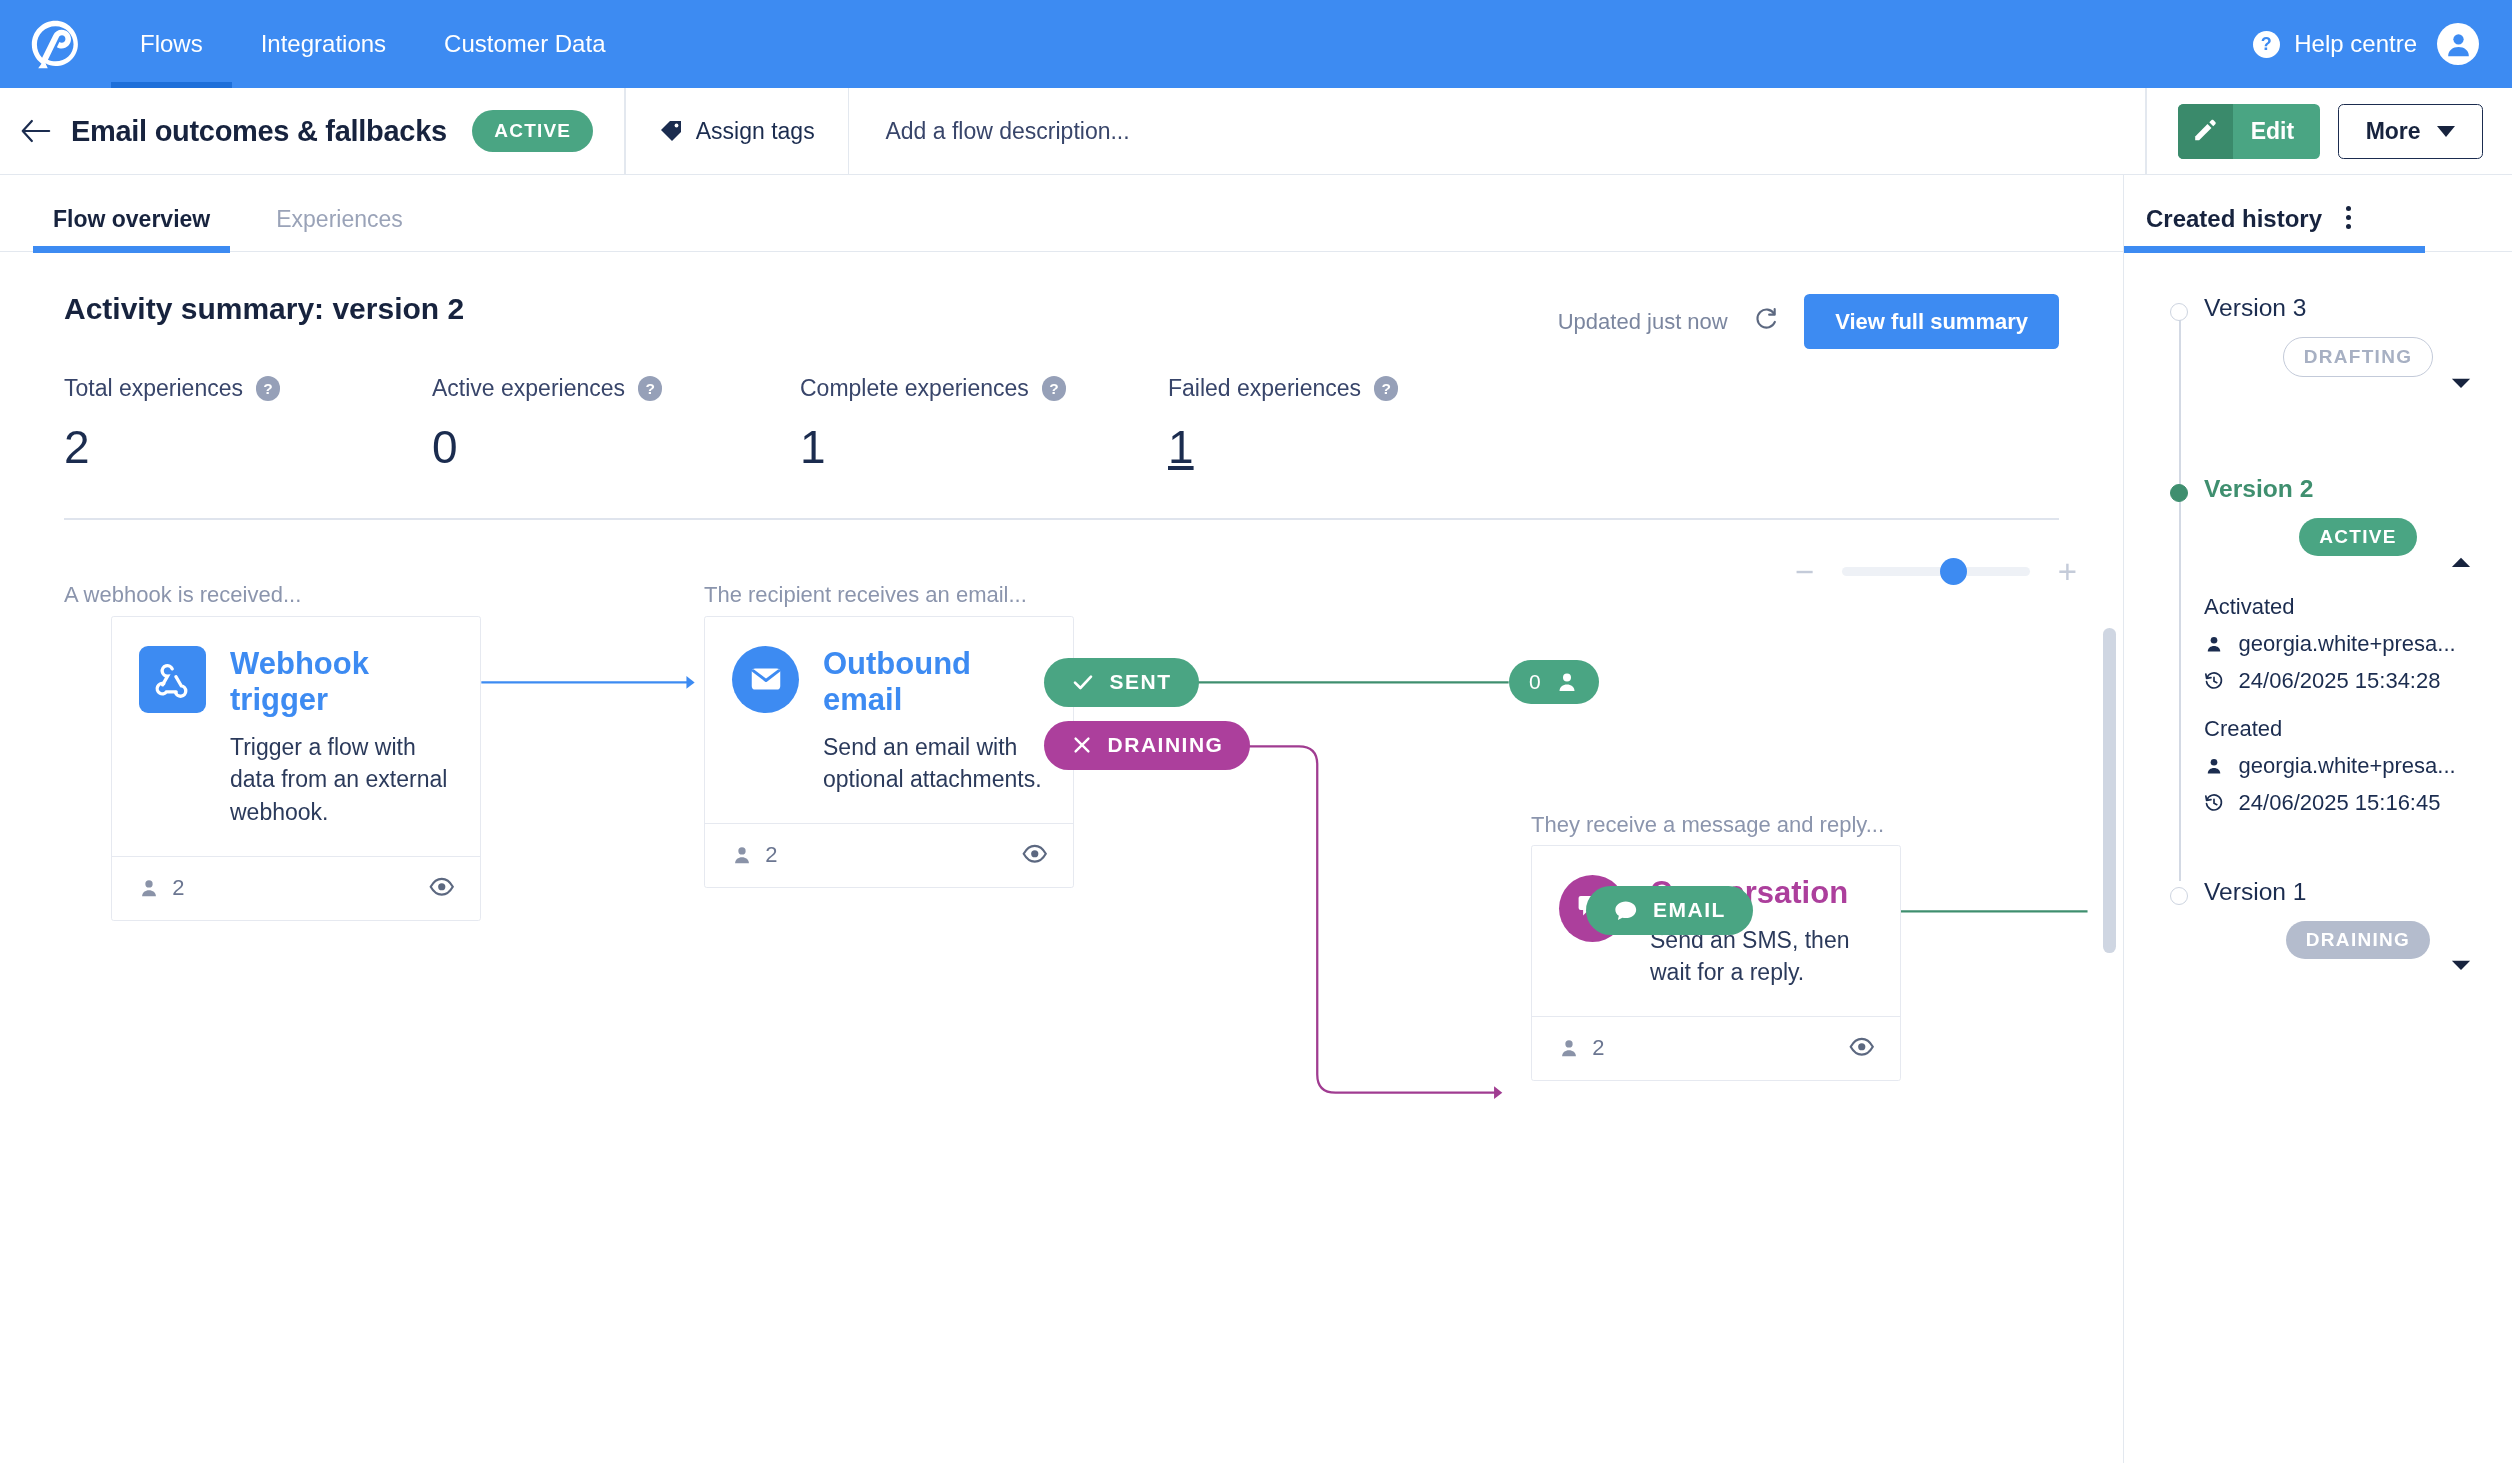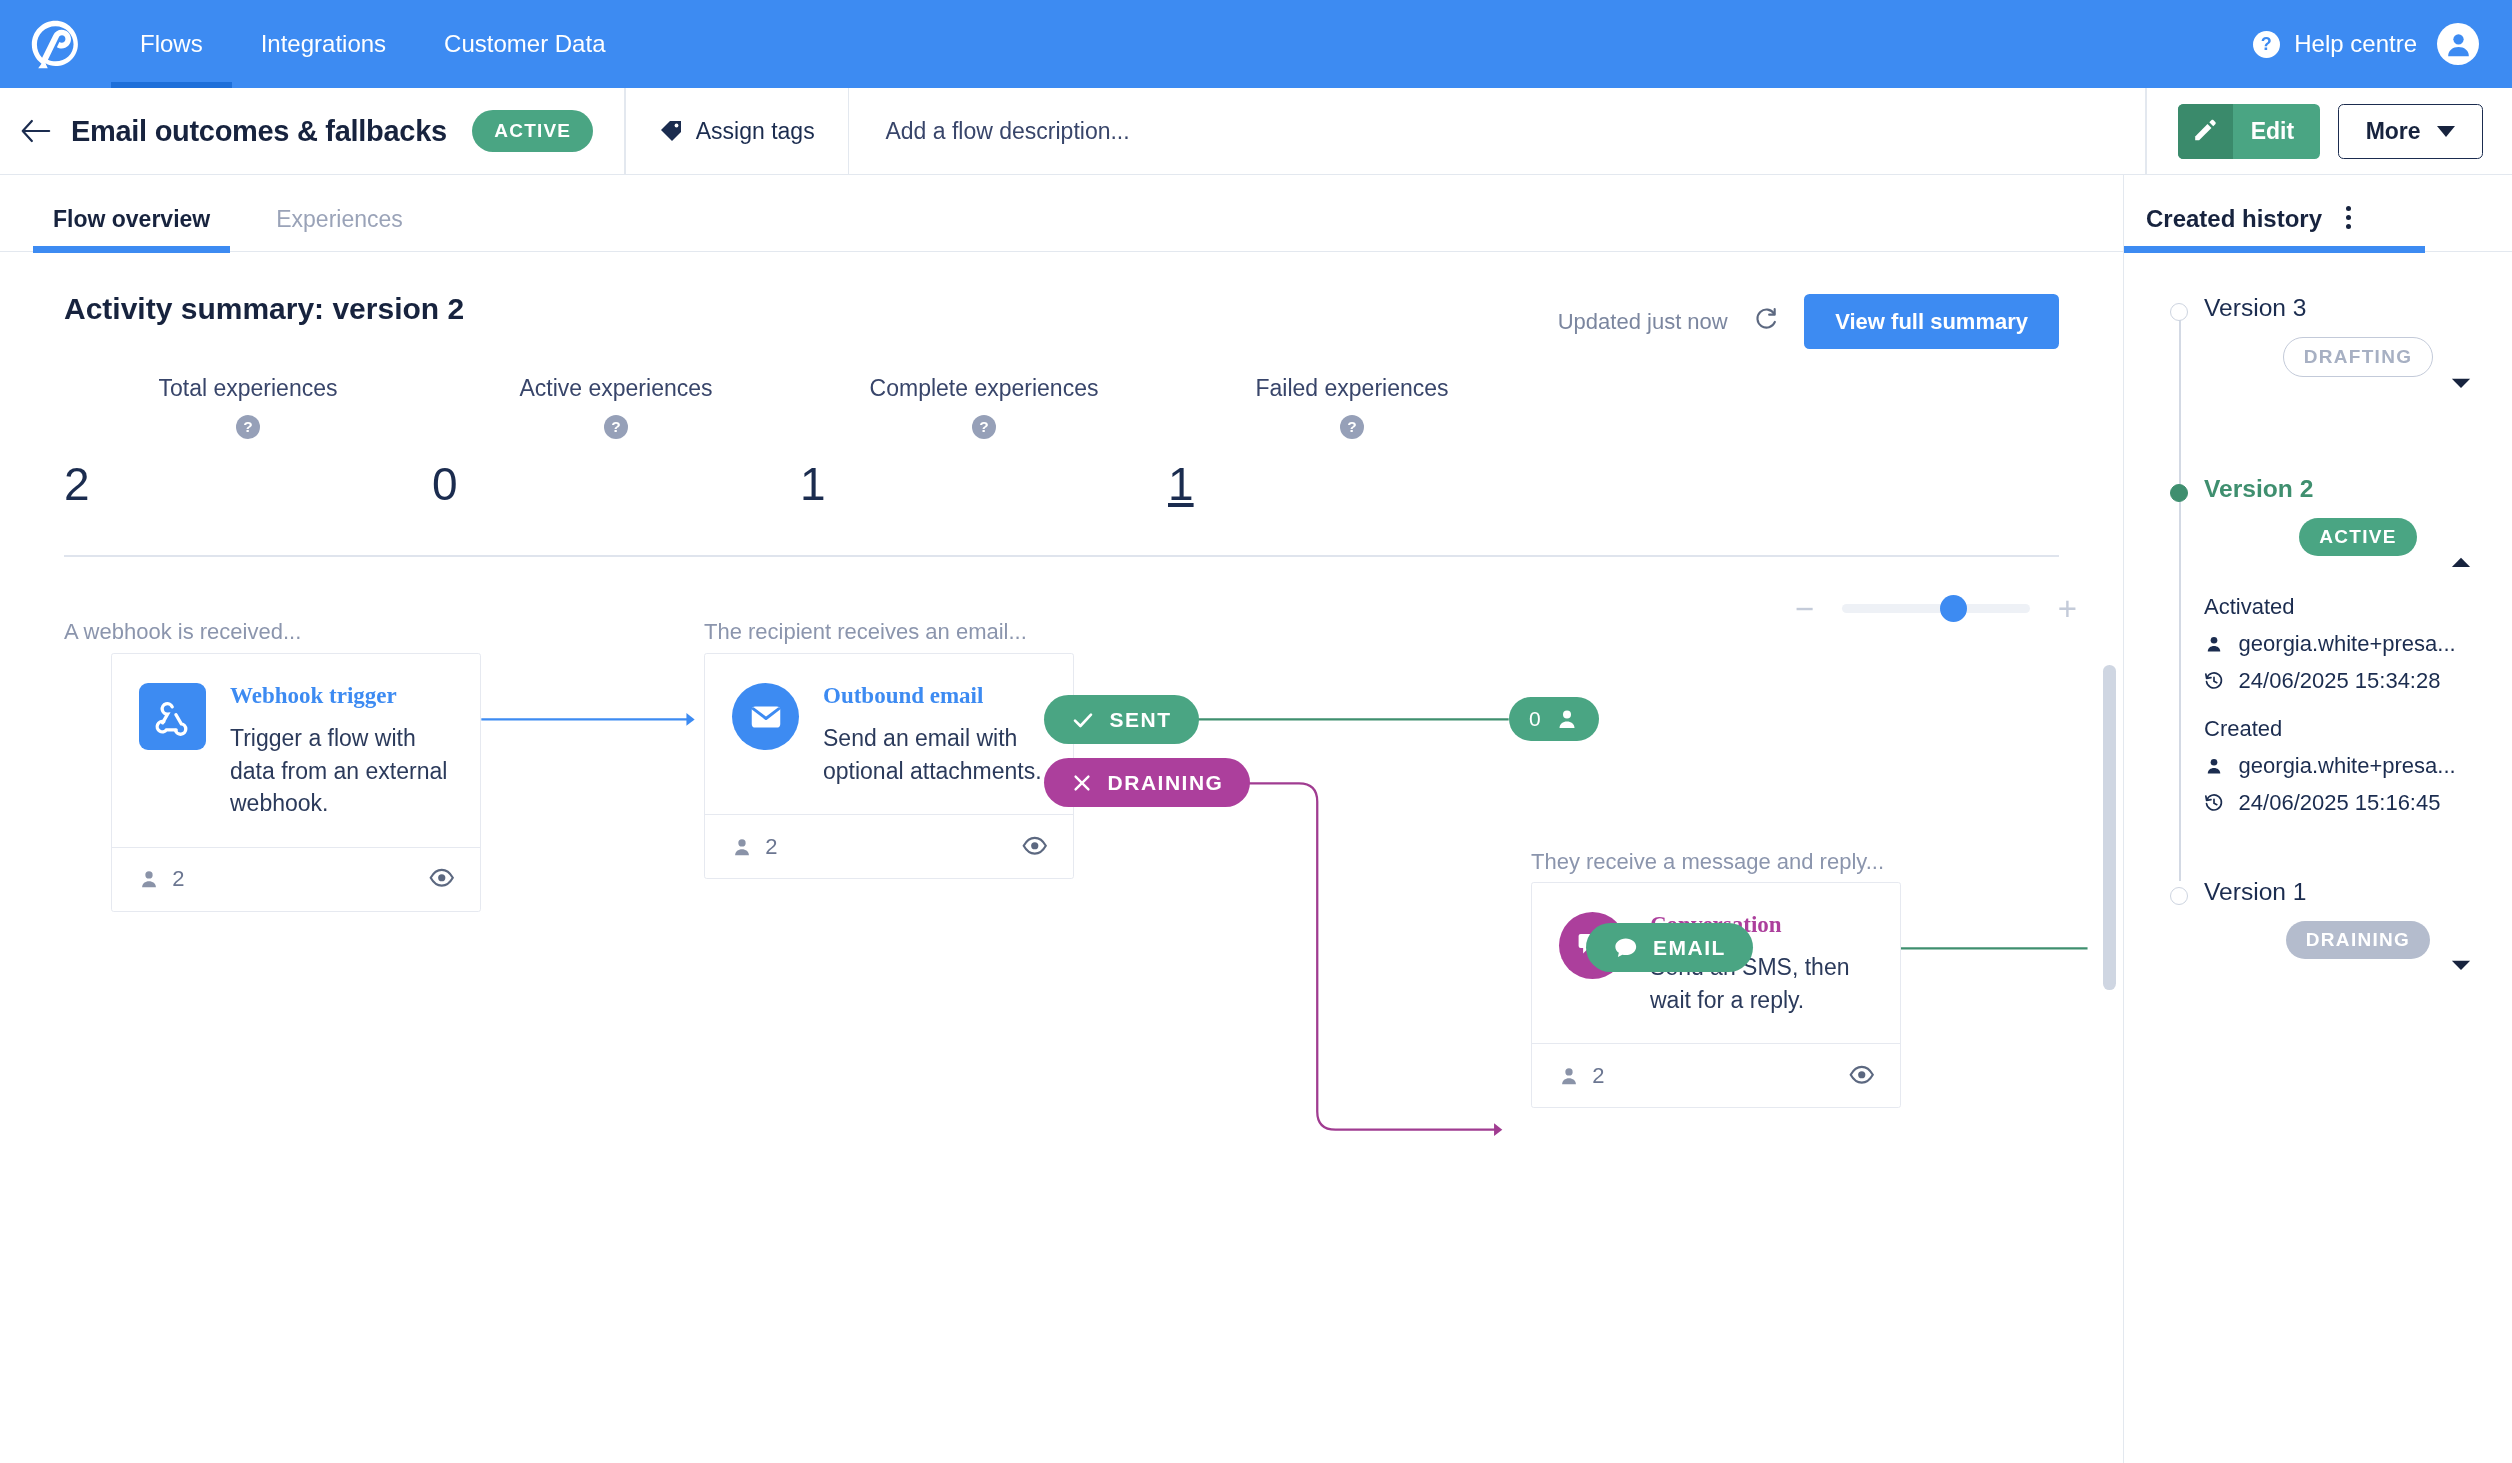--- a/index.html
+++ b/index.html
@@ -120,21 +120,21 @@
   .updated { font-size: 22px; color: #7b869f; }
   .refresh-icon { cursor: pointer; }
   .btn-view-summary {
     background: #3d8bf2; color: #fff; font-size: 22px; font-weight: bold;
     padding: 14.6px 31px; border-radius: 5.5px; border: none; cursor: pointer;
     font-family: inherit;
   }
   .metrics { display: flex; margin-top: 49px; }
   .metric { width: 368px; }
   .metric-label { display: flex; align-items: center; gap: 12.8px;
-                  font-size: 23px; color: #38456a; flex-direction: column; }
+                  font-size: 23px; color: #38456a; }
   .q-badge {
     width: 24.6px; height: 24.6px; border-radius: 50%; background: #96a0b8;
     color: #fff; font-size: 15.5px; font-weight: bold;
     display: flex; align-items: center; justify-content: center; cursor: pointer;
   }
   .metric-value { font-size: 46px; color: #1b2c4f; margin-top: 18px; font-weight: 400; }
   .metric-value.link { text-decoration: underline; cursor: pointer; }
   .summary-divider { height: 1.8px; background: #dfe4ed; margin-top: 44px; }
 
   
@@ -159,21 +159,21 @@
   }
   .node-card-body { display: flex; padding: 29px 27px 27px 27px; gap: 24px; }
   .node-icon {
     width: 67px; height: 67px; flex: 0 0 67px;
     display: flex; align-items: center; justify-content: center;
   }
   .node-icon.sq { background: #3d8bf2; border-radius: 9px; }
   .node-icon.circle-blue { background: #3d8bf2; border-radius: 50%; }
   .node-icon.circle-purple { background: #ac3f9c; border-radius: 50%; }
   .node-text { flex: 1; }
-  .node-name { font-size: 23px; font-weight: bold; margin-bottom: 12.8px; font-family: Liberation Serif, serif; }
+  .node-name { font-size: 31px; font-weight: bold; margin-bottom: 12.8px; }
   .node-name.blue { color: #3d8bf2; }
   .node-name.purple { color: #ac3f9c; }
   .node-desc { font-size: 23px; color: #2b3a5b; line-height: 1.42; }
   .node-footer {
     border-top: 1.8px solid #e6e9f0; height: 64px; display: flex;
     align-items: center; justify-content: space-between; padding: 0 25.5px;
   }
   .node-count { display: flex; align-items: center; gap: 12.8px; font-size: 22px; color: #6b7691; }
   .eye-btn { cursor: pointer; }
 

